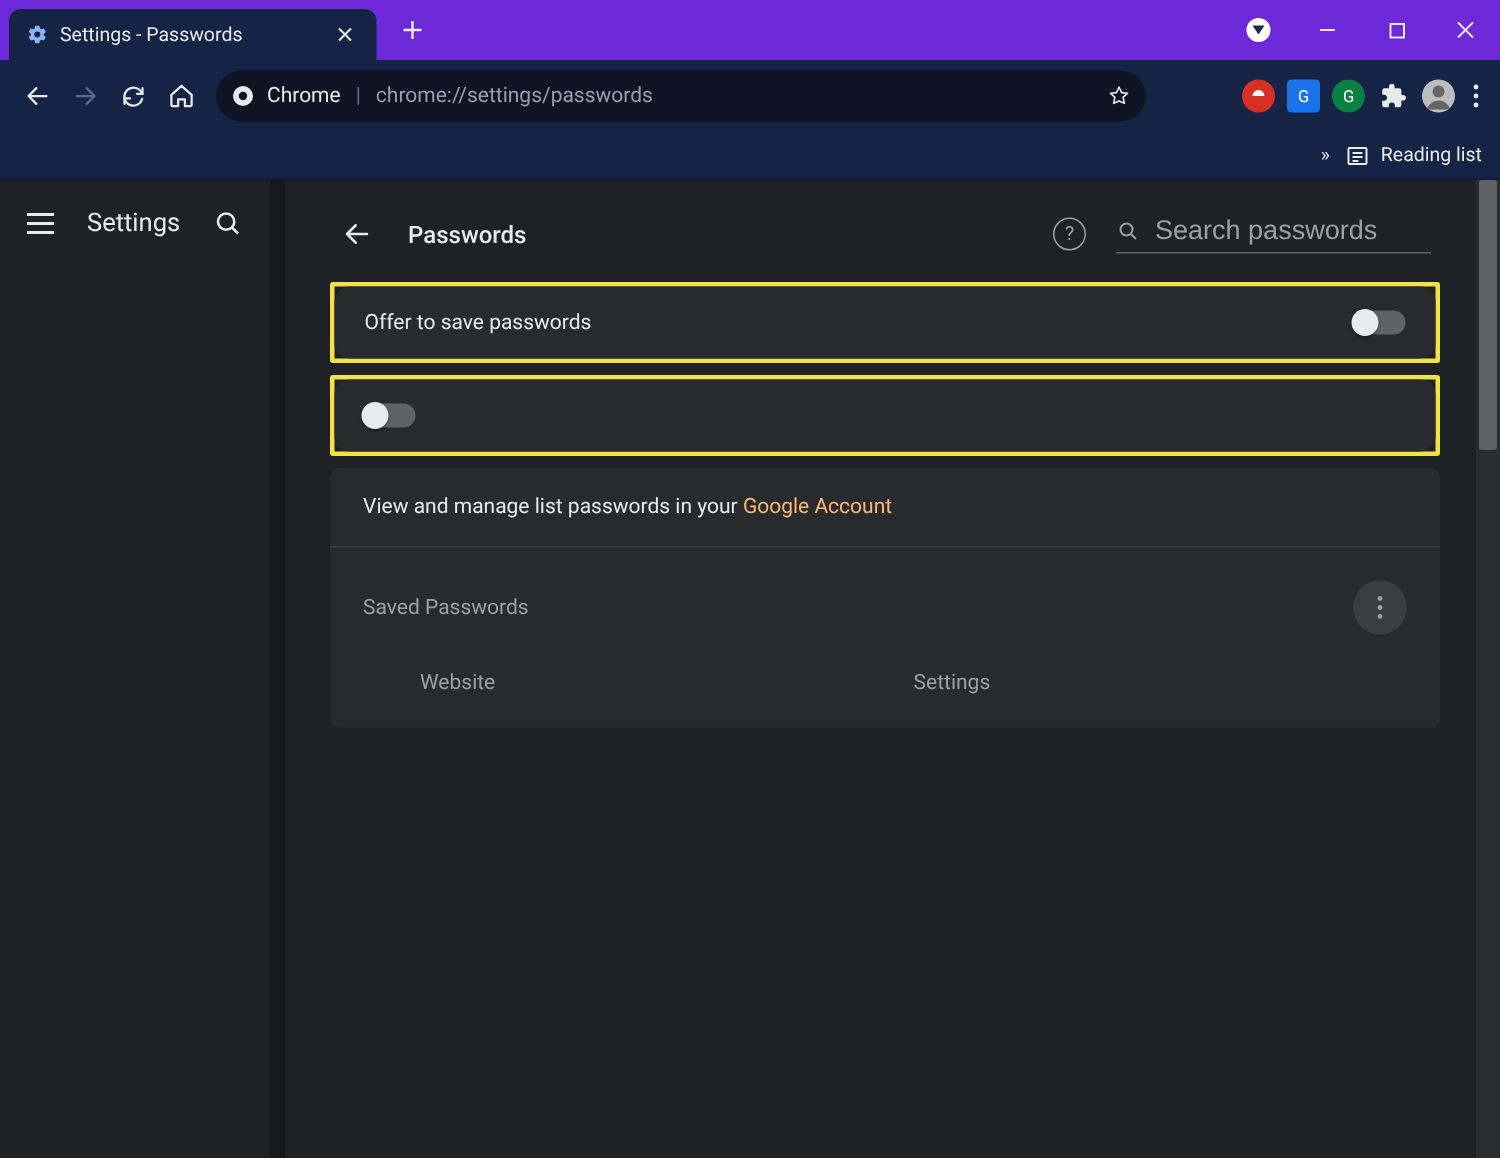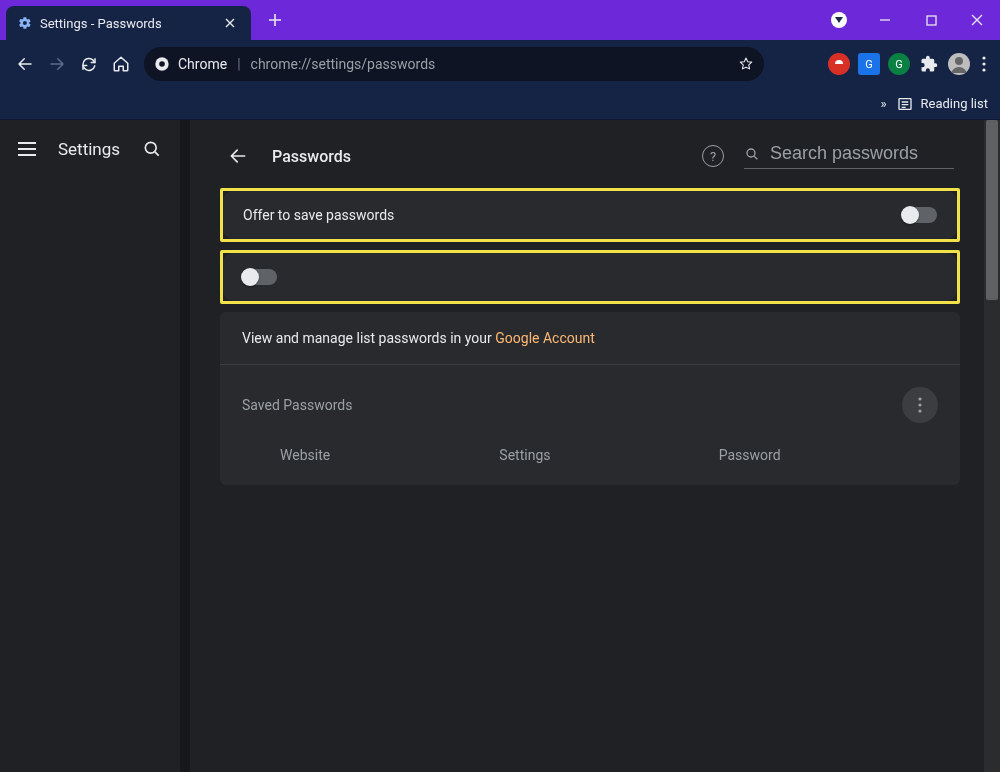--- a/index.html
+++ b/index.html
@@ -324,18 +324,17 @@
                 <circle cx="2" cy="2" r="1.6" fill="#9aa0a6"></circle>
                 <circle cx="2" cy="8" r="1.6" fill="#9aa0a6"></circle>
                 <circle cx="2" cy="14" r="1.6" fill="#9aa0a6"></circle>
               </svg>
           </div>
         </div>
 
         <div class="cols">
           <div class="col">Website</div>
           <div class="col">Settings</div>
-          <div class="col">Password</div>
         </div>
       </div>
     </div>
   </div>
 </div>
 
 </body></html>

